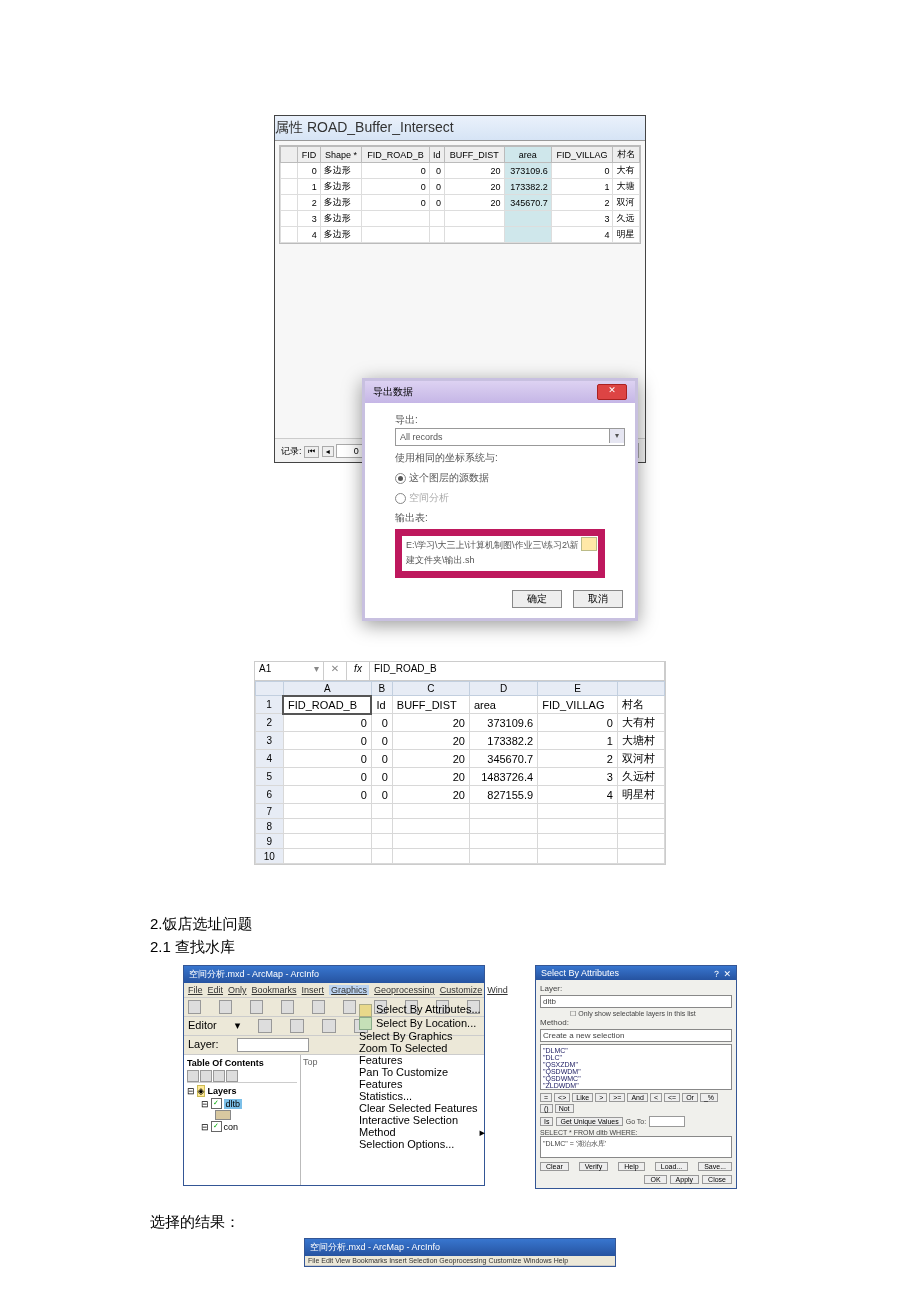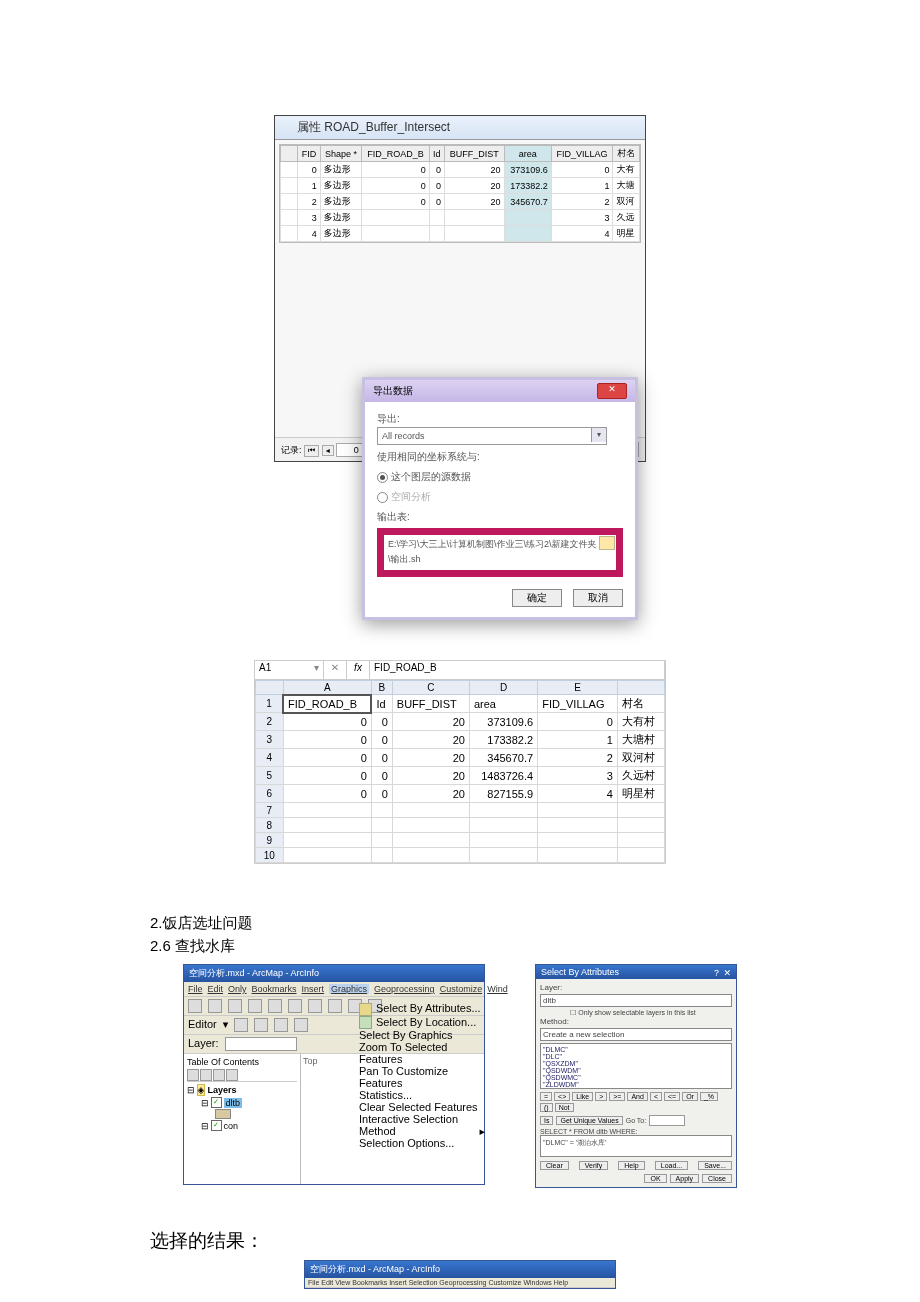--- a/index.html
+++ b/index.html
@@ -1,27 +1,27 @@
 <!DOCTYPE html>
 <html><head>
 <meta charset="utf-8">
 <style>
 body{margin:0;background:#fff;font-family:"SimSun","Microsoft YaHei",Arial,sans-serif;font-size:11px;color:#000;width:920px}
 .page{padding:0 150px 60px}
 .att-window{width:370px;margin:115px auto 10px;border:1px solid #444;background:#f7f7f7}
-.att-title{background:linear-gradient(#eaf1fb,#d6e4f5);border-bottom:1px solid #999;padding:3px 22px;font-size:12px;color:#333}
+.att-title{background:linear-gradient(#eaf1fb,#d6e4f5);border-bottom:1px solid #999;padding:3px 0;font-size:14px;color:#333}
 .att-table{background:#fff;margin:4px;border:1px solid #bbb}
 .att-table table{border-collapse:collapse;font-size:9px;width:100%}
 .att-table th{background:#eee;border:1px solid #bbb;padding:1px 3px;font-weight:normal}
 .att-table td{border:1px solid #ddd;padding:1px 3px;text-align:right}
 .att-table td.l{text-align:left}
 .dialog{width:270px;margin:-95px auto 12px;left:40px;position:relative;border:3px solid #c8c0e0;background:#fff;box-shadow:0 4px 18px rgba(0,0,0,0.4)}
 .dialog-title{background:linear-gradient(#ddd2f2,#c5b6e6);padding:3px 8px;font-size:10px;display:flex;justify-content:space-between;align-items:center}
 .dialog-close{background:#d44;color:#fff;width:28px;height:14px;text-align:center;font-size:9px;border:1px solid #a22;border-radius:2px}
-.dialog-body{padding:8px 12px;font-size:10px;color:#555;line-height:1.7}
+.dialog-body{padding:8px 30px;font-size:10px;color:#555;line-height:1.7}
 .dialog-body .row{margin-bottom:3px}
 .dialog-body .radio{display:inline-block;width:9px;height:9px;border:1px solid #888;border-radius:50%;margin-right:3px;vertical-align:middle}
 .dialog-body .radio.on::after{content:"";display:block;width:5px;height:5px;background:#555;border-radius:50%;margin:2px}
 .dialog-body .combo{border:1px solid #999;background:#fff;padding:1px 4px;width:220px;display:inline-block;font-size:9px;height:14px;position:relative}
 .dialog-body .combo .arrow{position:absolute;right:0;top:0;width:14px;height:14px;background:#e6e6f2;border-left:1px solid #999;text-align:center;font-size:8px}
 .dialog-body .pathbox{border:7px solid #be185d;padding:2px 18px 2px 4px;font-size:9px;background:#fff;position:relative}
 .dialog-body .folder-btn{position:absolute;right:1px;top:1px;width:14px;height:12px;background:#ffe8a7;border:1px solid #bb8}
 .dialog-btns{text-align:right;padding:4px 12px 10px}
 .dialog-btns button{font-size:10px;padding:1px 14px;margin-left:8px;background:#eee;border:1px solid #888}
 .att-footer{background:#f2f2f2;padding:4px 6px;font-size:9px;display:flex;justify-content:space-between;align-items:center;border-top:1px solid #ccc}
@@ -35,29 +35,29 @@
 .excel .namebox .fx{flex:1}
 .excel table{border-collapse:collapse;width:100%;font-size:11px}
 .excel th{background:#e7ecf5;border:1px solid #c2cfdf;padding:1px 0;font-weight:normal;font-size:10px}
 .excel td{border:1px solid #d8d8d8;padding:1px 4px;text-align:right;height:12px}
 .excel td.l{text-align:left}
 .excel .rowhead{background:#e7ecf5;text-align:center;width:18px;font-size:10px}
 .excel .sel{border:2px solid #555}
 
 .body-text{font-size:15px;margin:50px 0 4px}
 .body-text2{font-size:15px;margin:2px 0}
-.body-text3{font-size:19px;margin:40px 0 6px}
+.body-text3{font-size:15px;margin:24px 0 6px}
 
 .arcmap-row{display:flex;gap:50px;margin-top:8px;justify-content:center}
 .arcmap1{width:300px;border:1px solid #345695;background:#f0f0ec}
 .arcmap1 .titlebar,.arcmap2 .titlebar,.arcmap3 .titlebar{background:linear-gradient(#3876cf,#2653a0);color:#fff;padding:2px 5px;font-size:9px}
 .arcmap1 .menubar{background:#ece8d8;padding:2px 4px;font-size:9px;color:#333;border-bottom:1px solid #ccc}
 .arcmap1 .menubar span{margin-right:5px}
 .arcmap1 .menubar span.u{text-decoration:underline}
-.arcmap1 .toolbar{background:#ece8d8;padding:2px 4px;border-bottom:1px solid #ccc;display:flex;gap:6px}
+.arcmap1 .toolbar{background:#ece8d8;padding:2px 4px;border-bottom:1px solid #ccc;display:flex;gap:18px}
 .arcmap1 .toolbar .ico{width:12px;height:12px;background:#ddd;border:1px solid #999}
 .arcmap1 .body{display:flex;height:130px}
 .arcmap1 .toc{width:110px;background:#fff;border-right:1px solid #bbb;font-size:9px;padding:3px}
 .arcmap1 .toc .line{display:flex;align-items:center;gap:2px;margin:1px 0}
 .arcmap1 .toc .chk{width:9px;height:9px;border:1px solid #666;background:#fff;font-size:7px;text-align:center;line-height:8px;color:#0a0}
 .arcmap1-wrap{position:relative}
 
 .arcmap2{width:200px;border:1px solid #345695;background:#f0f0ec;font-size:8px}
 .arcmap2 .body{padding:4px;color:#444}
 .arcmap2 .combo2{border:1px solid #888;background:#fff;padding:1px 2px;margin:2px 0;font-size:8px}
@@ -293,21 +293,21 @@
             <td></td>
             <td></td>
             <td></td>
             <td></td>
           </tr>
   </tbody>
       </table>
 </div>
 
 <div class="body-text">2.饭店选址问题</div>
-<div class="body-text2">2.6 查找水库</div>
+<div class="body-text2">2.1 查找水库</div>
 
 <div class="arcmap-row">
   <div class="arcmap1-wrap">
     <div class="arcmap1">
       <div class="titlebar">空间分析.mxd - ArcMap - ArcInfo</div>
       <div class="menubar">
         <span class="u">File</span><span class="u">Edit</span><span class="u">Only</span><span class="u">Bookmarks</span><span class="u">Insert</span><span class="u" style="background:#bcd3f0;padding:0 2px">Graphics</span><span class="u">Geoprocessing</span><span class="u">Customize</span><span class="u">Wind</span>
       </div>
       <div class="toolbar">
         <div class="ico"></div>
@@ -321,21 +321,21 @@
             <div class="ico"></div>
             <div class="ico"></div>
       </div>
       <div class="toolbar"><span>Editor</span> ▾ <div class="ico"></div><div class="ico"></div><div class="ico"></div><div class="ico"></div></div>
       <div class="toolbar">
             <span>Layer:</span> 
             <div style="border:1px solid #999;background:#fff;width:70px;height:12px"></div>
           </div>
       <div class="body">
         <div class="toc">
-          <div style="font-weight:normal">Table Of Contents</div>
+          <div style="font-weight:bold">Table Of Contents</div>
           <div style="border-bottom:1px solid #ccc;margin:2px 0;display:flex;gap:1px">
                 <div class="ico" style="width:10px;height:10px;background:#ddd;border:1px solid #999"></div>
                 <div class="ico" style="width:10px;height:10px;background:#ddd;border:1px solid #999"></div>
                 <div class="ico" style="width:10px;height:10px;background:#ddd;border:1px solid #999"></div>
                 <div class="ico" style="width:10px;height:10px;background:#ddd;border:1px solid #999"></div>
               </div>
           <div class="line">
                 <span>⊟</span> 
                 <span style="background:#ffe996;border:1px solid #cb5">◈</span> 
                 <b>Layers</b>

